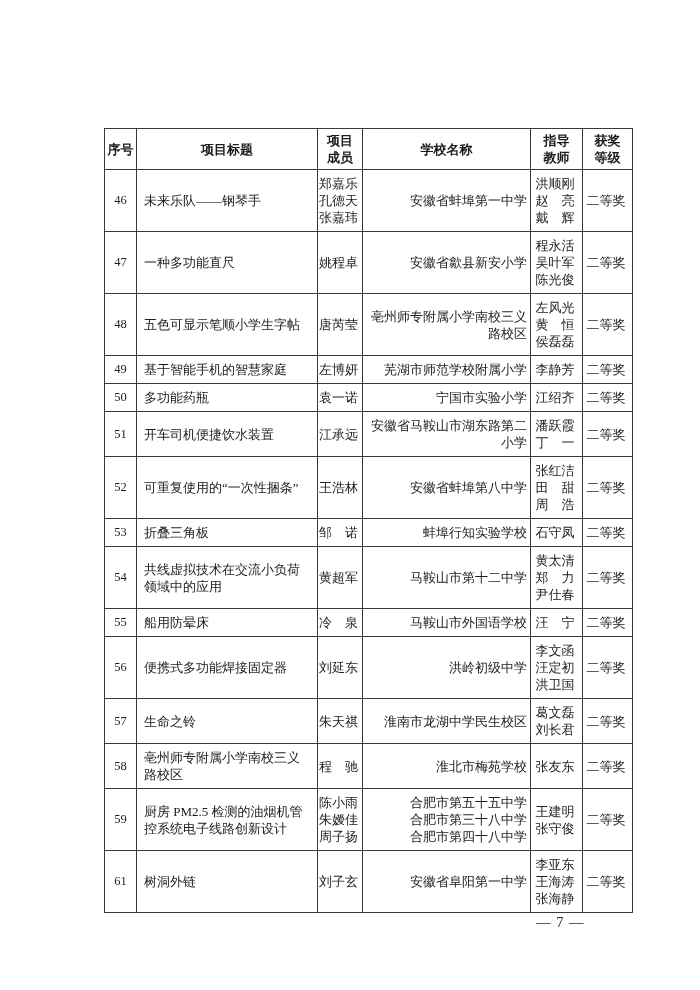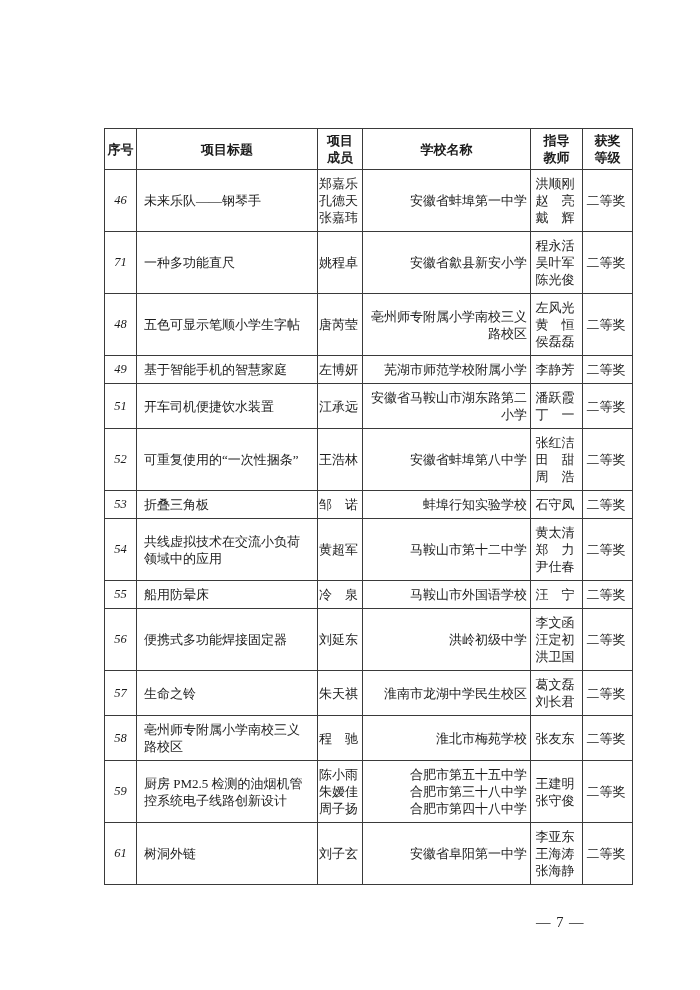--- a/index.html
+++ b/index.html
@@ -28,21 +28,21 @@
     word-break:break-all;
     overflow:hidden;
   }
   .award-table th{
     font-weight:bold;
     text-align:center;
     padding:3px 1px;
     font-size:13px;
   }
   td.td-center{text-align:center;padding-left:1px;padding-right:4px;}
-  td.td-num{text-align:center;font-size:12.5px;font-style:italic;}
+  td.td-num{text-align:center;font-size:12.5px;}
   td.td-title{text-align:left;padding-left:7px;padding-right:5px;}
   td.td-school{text-align:right;padding-left:6px;padding-right:3px;font-family:Liberation Serif, serif;}
   .footer{
     position:absolute;
     top:914px;left:536px;
     font-size:14.5px;
     letter-spacing:1px;
     color:#222222;
   }
 </style>
@@ -80,21 +80,21 @@
           <td class="td-center">郑嘉乐
 孔德天
 张嘉玮</td>
           <td class="td-school">安徽省蚌埠第一中学</td>
           <td class="td-center">洪顺刚
 赵　亮
 戴　辉</td>
           <td class="td-center">二等奖</td>
         </tr>
         <tr>
-          <td class="td-num">71</td>
+          <td class="td-num">47</td>
           <td class="td-title">一种多功能直尺</td>
           <td class="td-center">姚程卓</td>
           <td class="td-school">安徽省歙县新安小学</td>
           <td class="td-center">程永活
 吴叶军
 陈光俊</td>
           <td class="td-center">二等奖</td>
         </tr>
         <tr>
           <td class="td-num">48</td>
@@ -105,20 +105,28 @@
 黄　恒
 侯磊磊</td>
           <td class="td-center">二等奖</td>
         </tr>
         <tr>
           <td class="td-num">49</td>
           <td class="td-title">基于智能手机的智慧家庭</td>
           <td class="td-center">左博妍</td>
           <td class="td-school">芜湖市师范学校附属小学</td>
           <td class="td-center">李静芳</td>
+          <td class="td-center">二等奖</td>
+        </tr>
+        <tr>
+          <td class="td-num">50</td>
+          <td class="td-title">多功能药瓶</td>
+          <td class="td-center">袁一诺</td>
+          <td class="td-school">宁国市实验小学</td>
+          <td class="td-center">江绍齐</td>
           <td class="td-center">二等奖</td>
         </tr>
         <tr>
           <td class="td-num">51</td>
           <td class="td-title">开车司机便捷饮水装置</td>
           <td class="td-center">江承远</td>
           <td class="td-school">安徽省马鞍山市湖东路第二小学</td>
           <td class="td-center">潘跃霞
 丁　一</td>
           <td class="td-center">二等奖</td>

